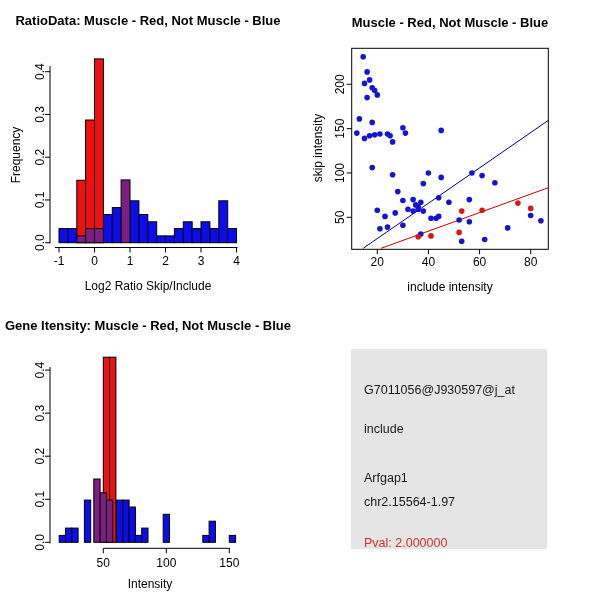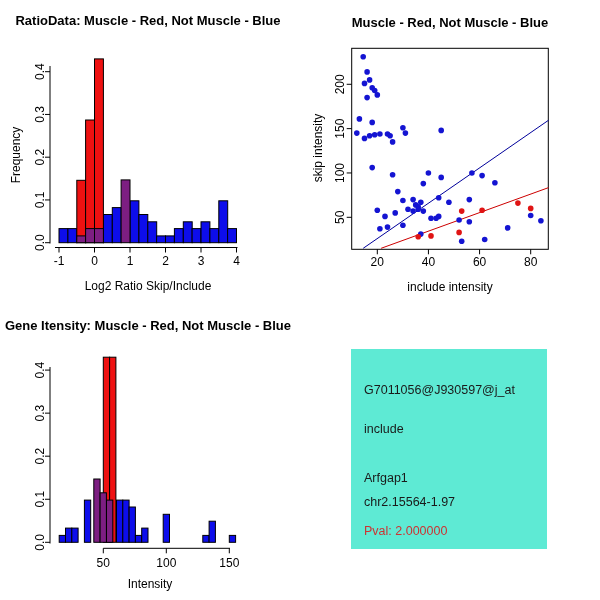--- a/index.html
+++ b/index.html
@@ -203,21 +203,21 @@
         <line x1="45" y1="113.15" x2="50" y2="113.15" stroke="#000000"></line>
         <text x="44" y="113.15" class="tick-label" transform="rotate(-90 44 113.15)">0.3</text>
         <line x1="45" y1="70.1" x2="50" y2="70.1" stroke="#000000"></line>
         <text x="44" y="70.1" class="tick-label" transform="rotate(-90 44 70.1)">0.4</text>
       </g>
     <text class="chart-title" x="148" y="30">Gene Itensity: Muscle - Red, Not Muscle - Blue</text>
     <text class="axis-label" x="150" y="288">Intensity</text>
     <text class="axis-label" x="20" y="455" transform="rotate(-90 20 455)">Frequency</text>
   </svg>
 
-  <div class="info-box" id="info-box" style="background: #5eead4;">
+  <div class="info-box" id="info-box" style="background: #e5e5e5;">
     <div class="info-line" style="top:34px">G7011056@J930597@j_at</div>
     <div class="info-line" style="top:73px">include</div>
     <div class="info-line" style="top:122px">Arfgap1</div>
     <div class="info-line" style="top:146px">chr2.15564-1.97</div>
-    <div class="info-line" id="pval-line" style="top: 175px; color: rgb(204, 51, 51); text-align: right;">Pval: 2.000000</div>
+    <div class="info-line" id="pval-line" style="top: 187px; color: rgb(204, 51, 51); text-align: right;">Pval: 2.000000</div>
   </div>
 
 </div>
 
 </body></html>

